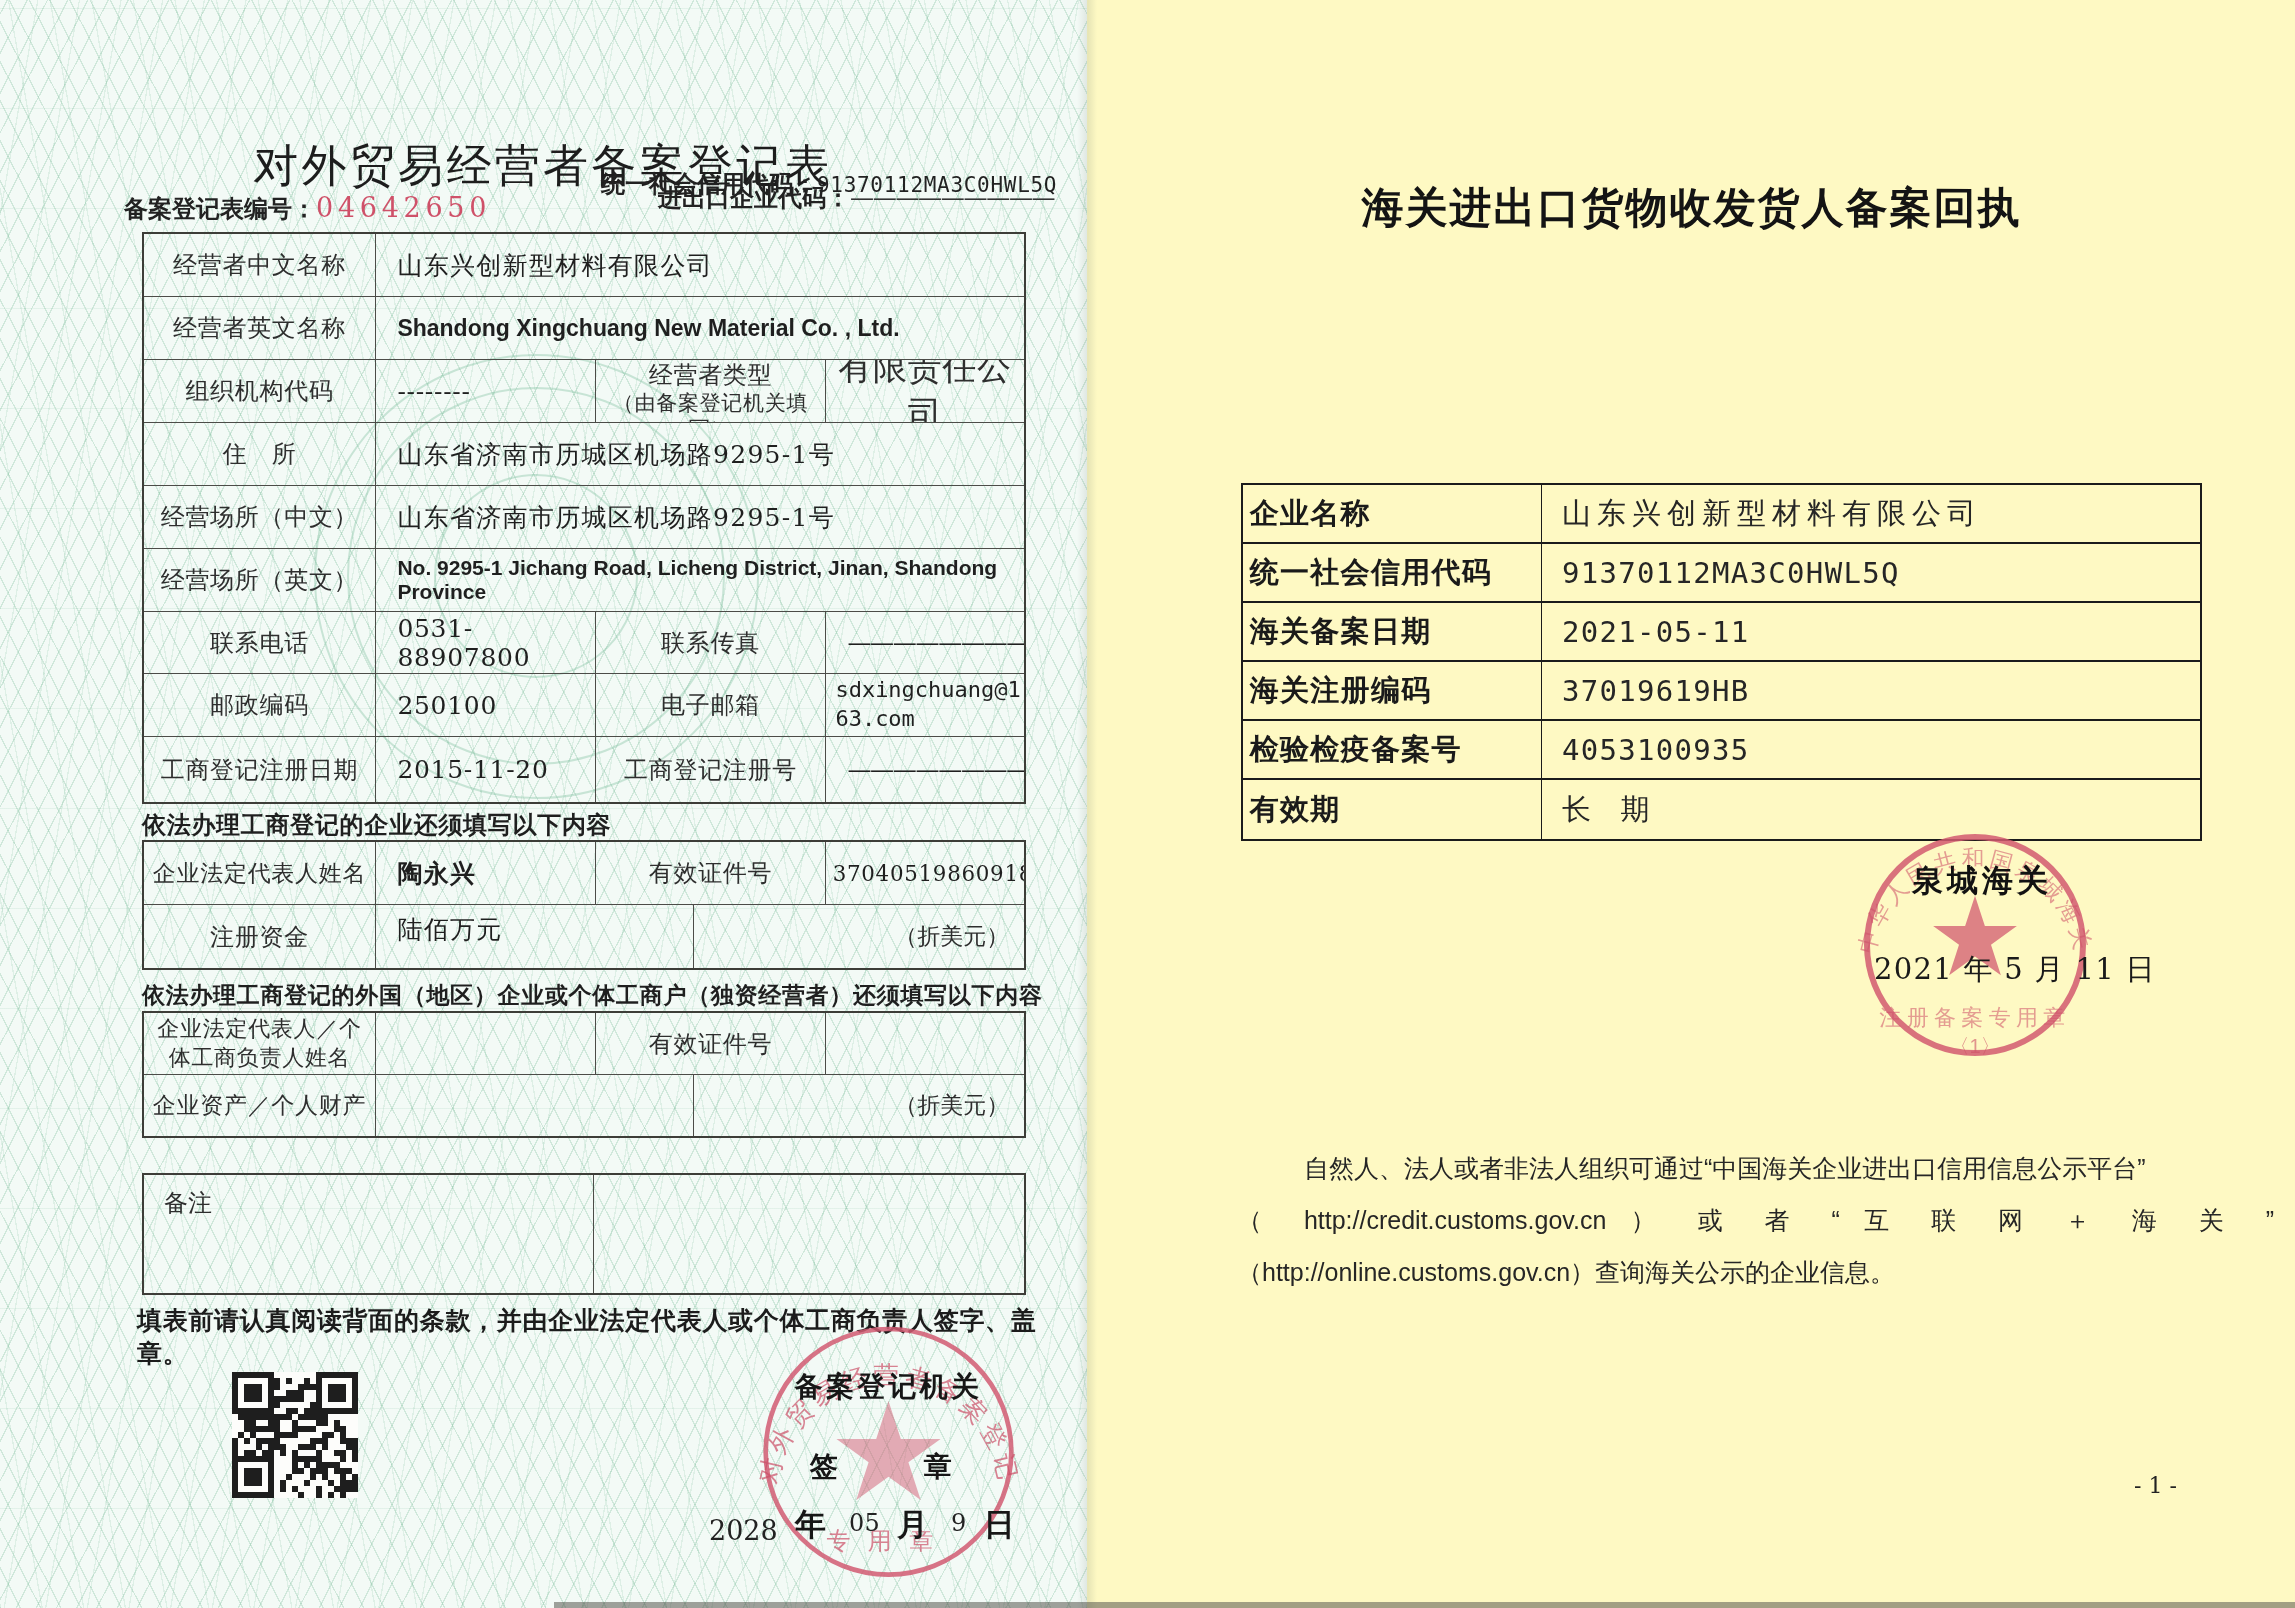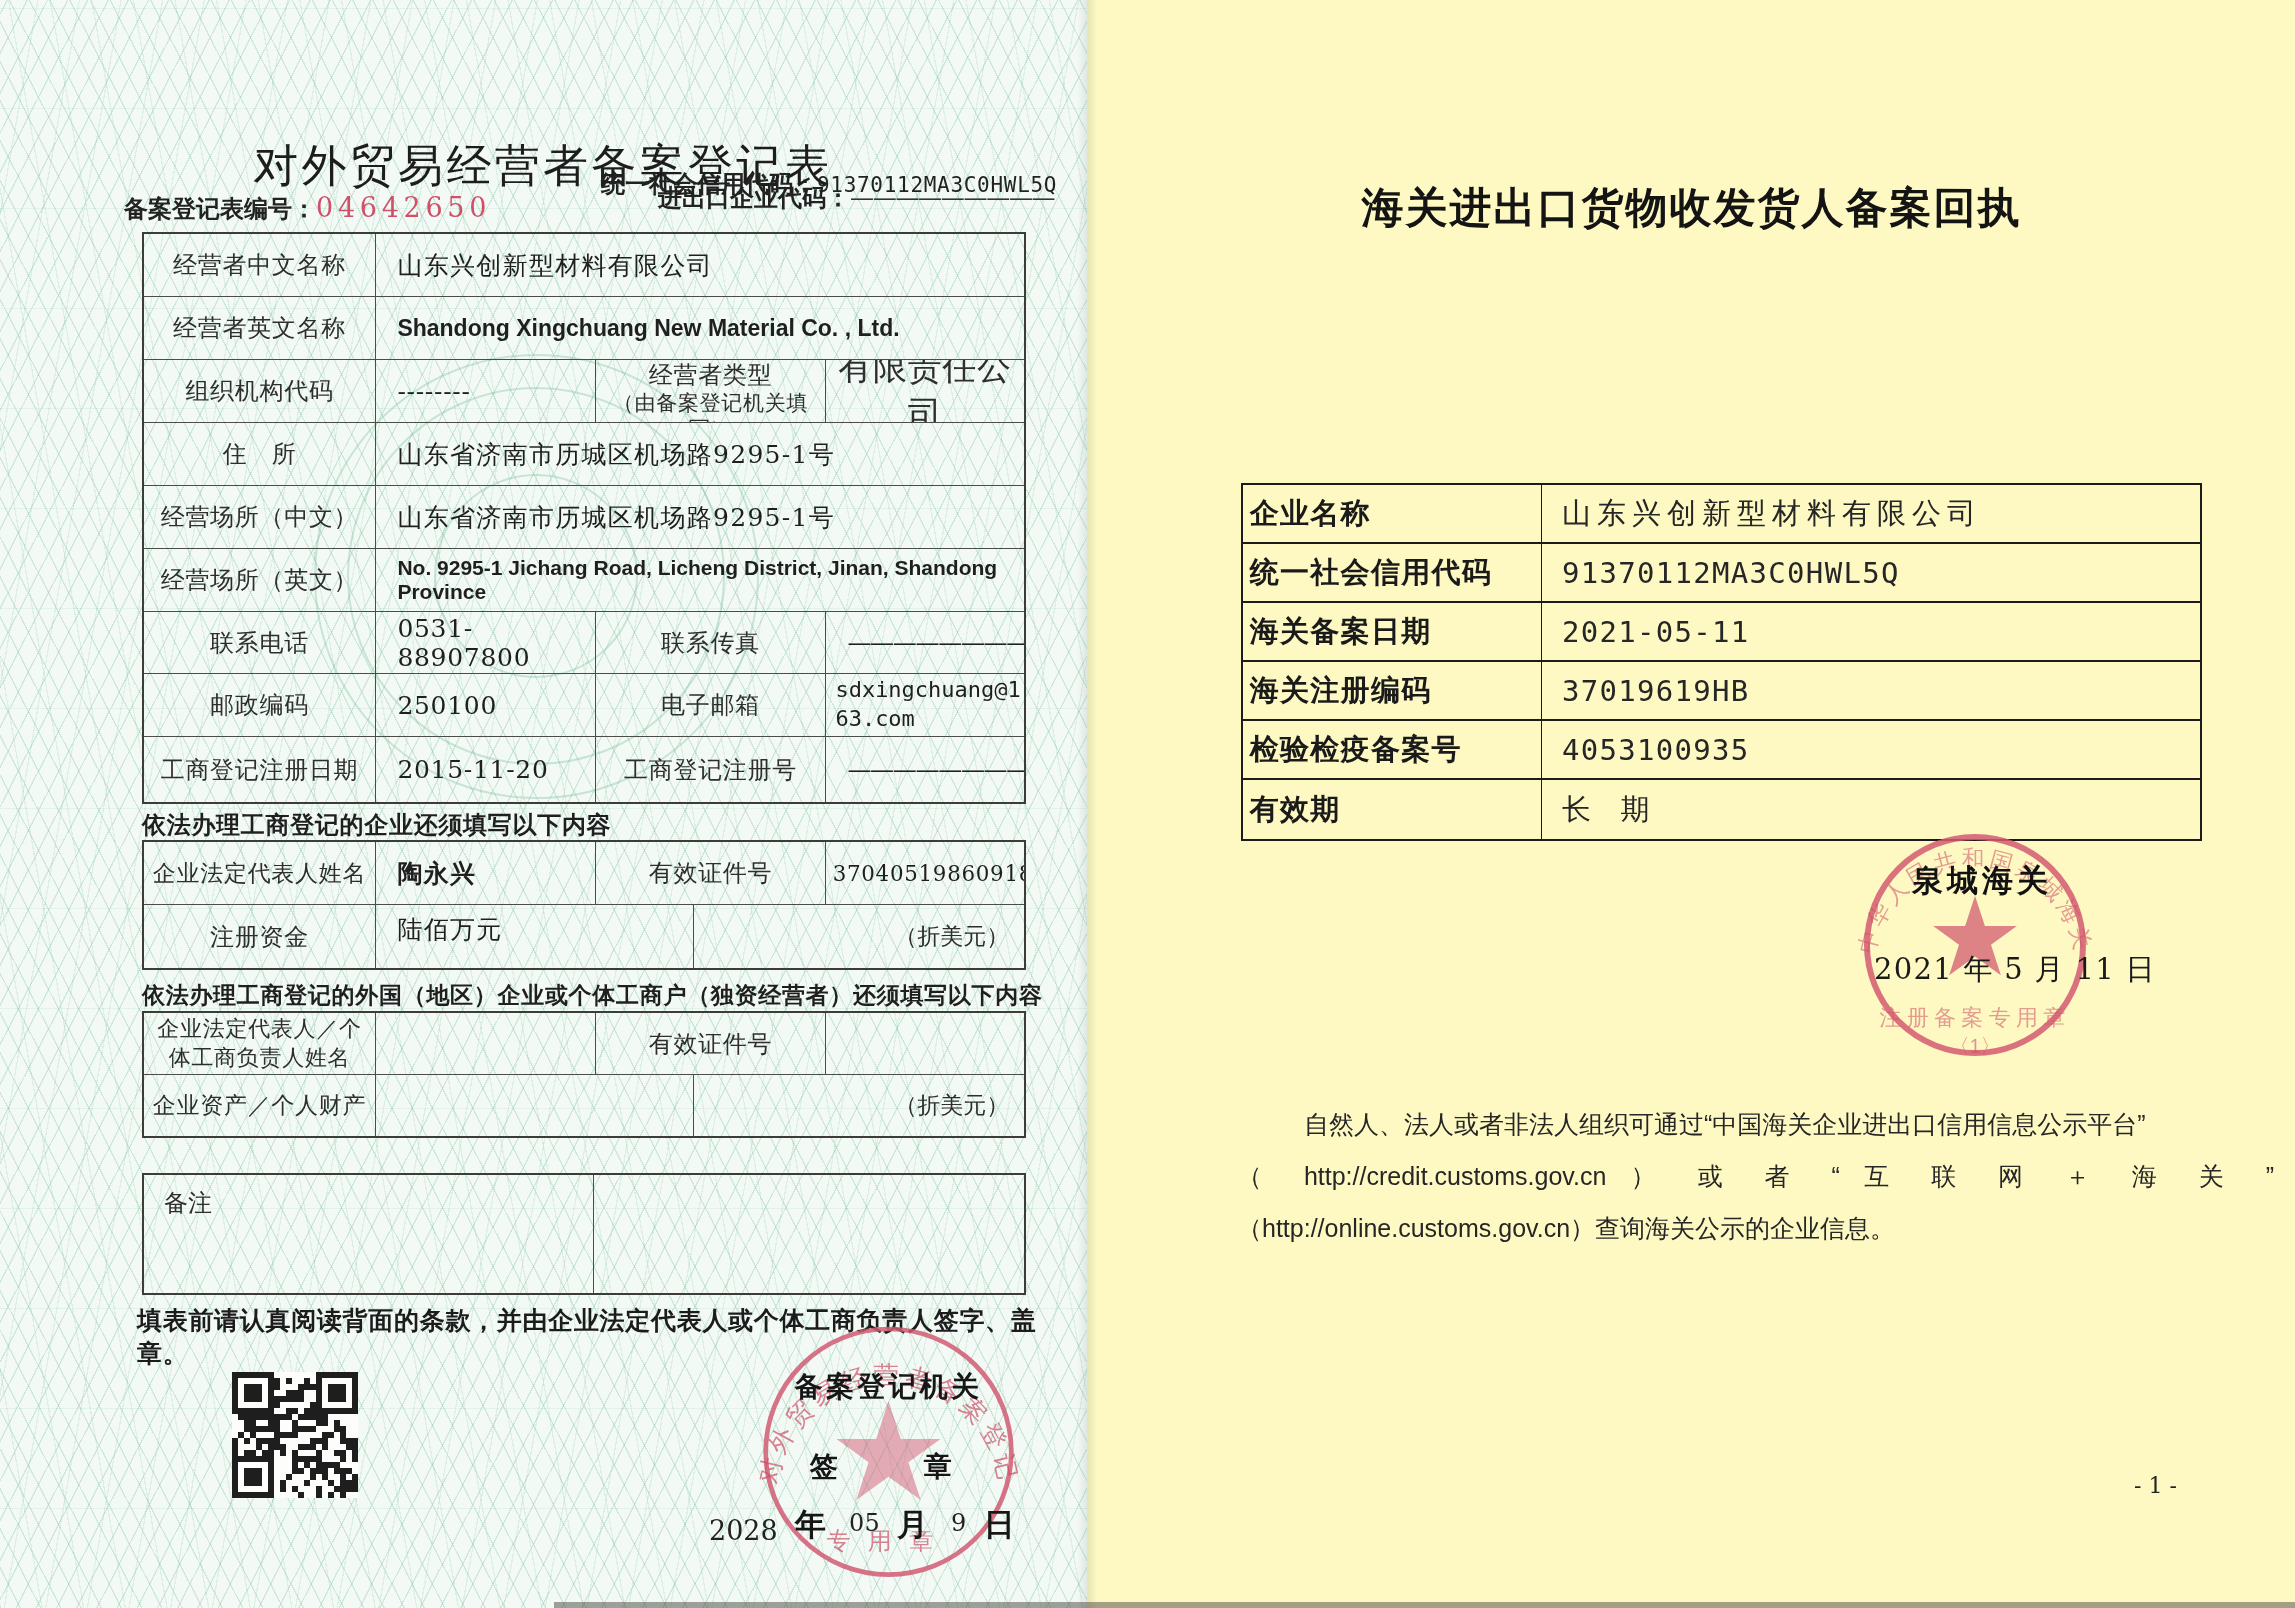--- a/index.html
+++ b/index.html
@@ -74,21 +74,21 @@
   .rtr:last-child{border-bottom:none;}
   .rlab{width:299px;border-right:1.3px solid #1b1b1b;box-sizing:border-box;display:flex;align-items:center;
     padding-left:6.7px;font-size:29px;font-weight:bold;letter-spacing:1.3px;color:#1a1a1a;}
   .rval{flex:1;display:flex;align-items:center;padding-left:20px;
     font-family:"DejaVu Sans Mono",monospace;font-size:29px;letter-spacing:1.3px;color:#262626;}
   .rval.cn{letter-spacing:6px;}
   .rstamp-agency{position:absolute;left:775px;top:860px;width:240px;text-align:center;
     font-size:31px;font-weight:bold;letter-spacing:4px;color:#121212;white-space:nowrap;}
   .rstamp-date{position:absolute;left:787px;top:950px;width:314px;
     font-family:"DejaVu Serif",serif;font-size:29px;letter-spacing:1.3px;color:#1a1a1a;white-space:nowrap;}
-  .para{position:absolute;left:150px;top:1098px;width:1037px;font-size:25px;color:#262626;line-height:52px;}
+  .para{position:absolute;left:150px;top:1142px;width:1037px;font-size:25px;color:#262626;line-height:52px;}
   .para .l1{text-indent:67px;text-align:justify;}
   .para .l2{text-align:justify;text-align-last:justify;}
   .page-no{position:absolute;left:1015px;top:1473px;width:107px;text-align:center;
     font-family:"DejaVu Serif",serif;font-size:22px;color:#222;}
 </style>
 </head>
 <body>
 
 <div class="canvas">
 

